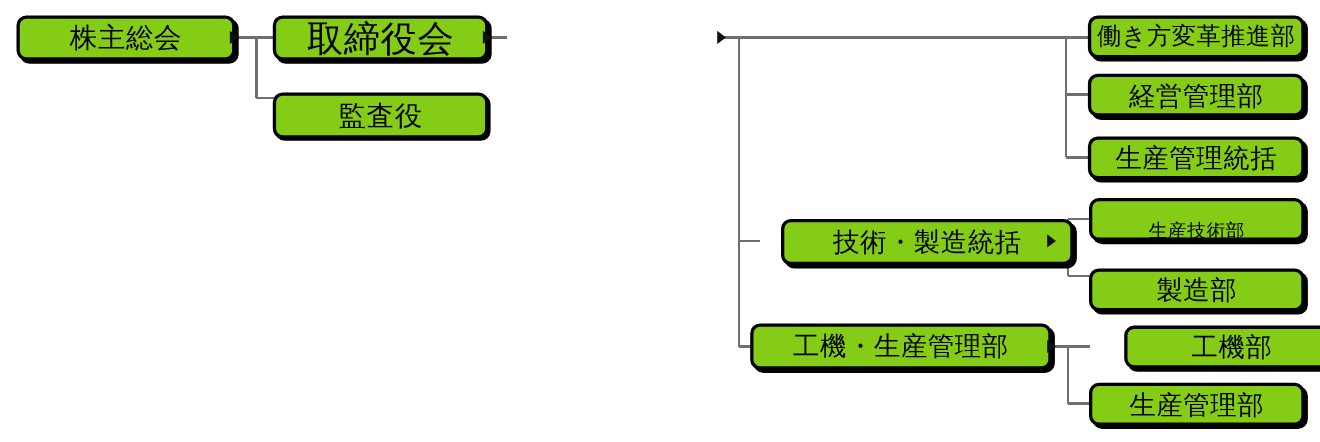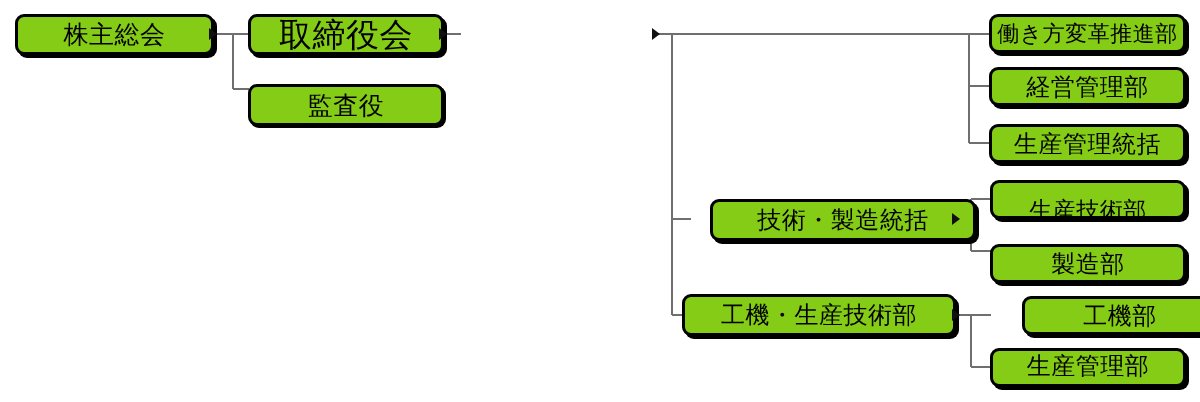--- a/index.html
+++ b/index.html
@@ -129,32 +129,32 @@
 
   <div class="node" style="left:989px; top:124px; width:197px; height:39px;">
     <span class="label" style="font-size:24px;">生産管理統括</span>
   </div>
 
   <div class="node" style="left:690px; top:199px; width:266px; height:42px;margin-left:20px;">
     <span class="label" style="font-size:24px;">技術・製造統括</span>
   </div>
 
   <div class="node" style="left:990px; top:180px; width:196px; height:39px;">
-    <span class="label" style="font-size:23px;margin-top:21px;">生産技術部</span>
+    <span class="label" style="font-size:17px;margin-top:21px;">生産技術部</span>
   </div>
 
   <div class="node" style="left:990px; top:244px; width:196px; height:39px;">
     <span class="label" style="font-size:24px;">製造部</span>
   </div>
 
   <div class="node" style="left:682px; top:294px; width:274px; height:42px;">
-    <span class="label" style="font-size:24px;">工機・生産技術部</span>
+    <span class="label" style="font-size:24px;">工機・生産管理部</span>
   </div>
 
   <div class="node" style="left:1022px; top:296px; width:196px; height:39px;">
     <span class="label" style="font-size:24px;">工機部</span>
   </div>
 
   <div class="node" style="left:990px; top:348px; width:196px; height:39px;">
-    <span class="label" style="font-size:24px;font-family:Liberation Mono, monospace;">生産管理部</span>
+    <span class="label" style="font-size:24px;">生産管理部</span>
   </div>
 
 </div>
 
 </body></html>

